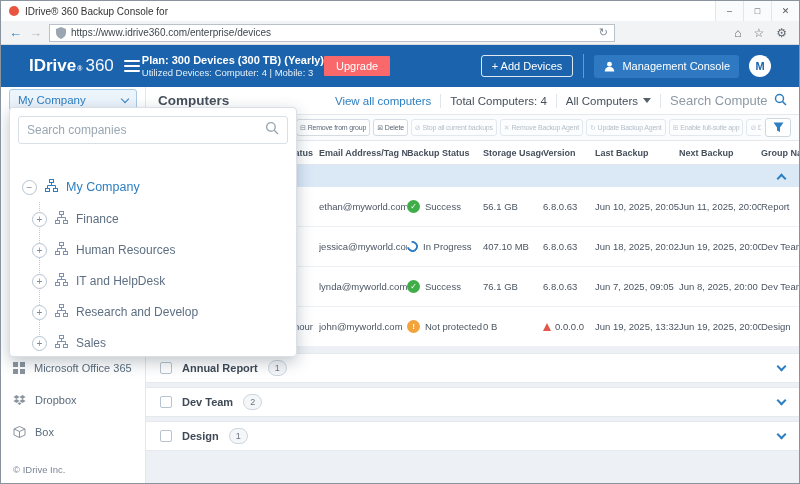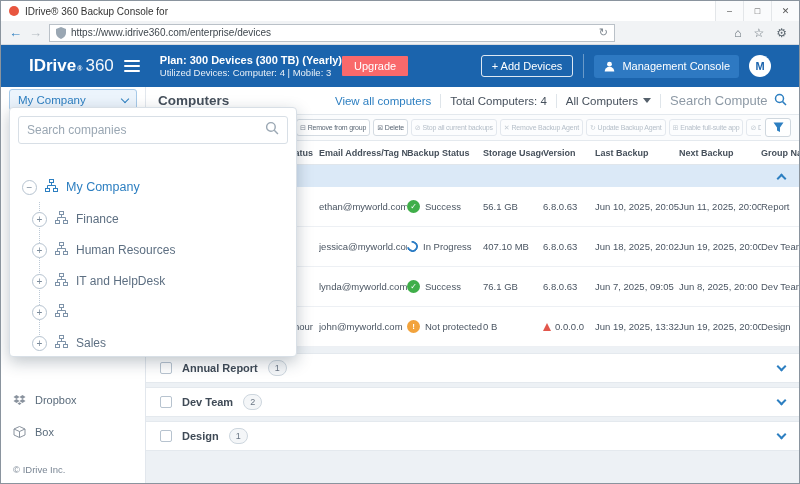--- a/index.html
+++ b/index.html
@@ -21,21 +21,21 @@
   .refresh { font-size:11px; color:#7b848d; }
   .browser-actions { display:flex; gap:12px; margin-left:auto; padding-right:4px; font-size:12px; color:#5f6a73; align-items:center; }
 
   
   .appheader { position:absolute; top:44px; left:0; right:0; height:42px; background:#1b64ad; display:flex; align-items:center; padding:0 28px; color:#fff; }
   .logo { font-size:17px; font-weight:bold; display:flex; align-items:baseline; white-space:nowrap; }
   .logo sup { font-size:7px; margin:0 3px 0 1px; }
   .l360 { font-weight:normal; opacity:0.95; }
   .hamburger { margin-left:10px; width:16px; display:flex; flex-direction:column; gap:3px; }
   .hamburger span { height:2px; background:#fff; border-radius:1px; }
-  .planblock { margin-left:20px; line-height:1.3; white-space:nowrap; }
+  .planblock { margin-left:2px; line-height:1.3; white-space:nowrap; }
   .plan1 { font-size:11px; font-weight:bold; }
   .plan2 { font-size:9.5px; opacity:0.9; }
   .upgrade { background:#f9696b; border-radius:1px; font-size:11px; padding:4px 12px; white-space:nowrap; }
   .hspacer { flex:1; }
   .adddev { border:1px solid rgba(255,255,255,0.85); border-radius:3px; font-size:11px; padding:4px 10px; white-space:nowrap; }
   .hdr-divider { width:1px; height:24px; background:rgba(255,255,255,0.35); margin:0 10px; }
   .mgmt { display:flex; align-items:center; gap:6px; background:#2e79c2; border-radius:3px; padding:5px 9px; font-size:11px; white-space:nowrap; }
   .avatar { margin-left:10px; width:22px; height:22px; border-radius:50%; background:#fff; color:#1b64ad; font-weight:bold; font-size:11px; display:flex; align-items:center; justify-content:center; flex:0 0 22px; }
 
   
@@ -172,20 +172,29 @@
         </svg>
       <span>Management Console</span>
     </div>
     <div class="avatar">M</div>
   </div>
 
   <div class="sidebar">
     <div class="companysel">
       <span class="lbl">My Company</span>
       <span class="chev-down-sm"></span>
+    </div>
+    <div class="sb-item sb-office">
+      <svg width="12" height="12" viewBox="0 0 12 12">
+          <rect x="0" y="0" width="5" height="5" fill="#8a939e"></rect>
+          <rect x="7" y="0" width="5" height="5" fill="#8a939e"></rect>
+          <rect x="0" y="7" width="5" height="5" fill="#8a939e"></rect>
+          <rect x="7" y="7" width="5" height="5" fill="#8a939e"></rect>
+        </svg>
+      <span class="lbl">Microsoft Office 365</span>
     </div>
     <div class="sb-item sb-dropbox">
       <svg width="13" height="11" viewBox="0 0 13 11">
           <path d="M3.5 0 L6.5 2 L3.5 4 L0.5 2 Z M9.5 0 L12.5 2 L9.5 4 L6.5 2 Z M3.5 4 L6.5 6 L3.5 8 L0.5 6 Z M9.5 4 L12.5 6 L9.5 8 L6.5 6 Z M4.5 8.6 L6.5 10 L8.5 8.6 L6.5 7.2 Z" fill="#8a939e"></path>
         </svg>
       <span class="lbl">Dropbox</span>
     </div>
     <div class="sb-item sb-box">
       <svg width="13" height="12" viewBox="0 0 13 12">
           <path d="M6.5 0.5 L12 3 V9 L6.5 11.5 L1 9 V3 Z M1 3 L6.5 5.5 L12 3 M6.5 5.5 V11.5" stroke="#8a939e" fill="none" stroke-width="1"></path>
@@ -420,20 +429,21 @@
       <span class="lbl">IT and HelpDesk</span>
     </div>
     <div class="tree-child tc4">
       <span class="node-toggle">+</span>
       <span class="org-gray"><svg width="13" height="13" viewBox="0 0 13 13">
             <rect x="4.5" y="0.5" width="4" height="3" stroke="currentColor" fill="none"></rect>
             <rect x="0.5" y="9.5" width="4" height="3" stroke="currentColor" fill="none"></rect>
             <rect x="8.5" y="9.5" width="4" height="3" stroke="currentColor" fill="none"></rect>
             <path d="M6.5 3.5 v3 M2.5 9.5 v-3 h8 v3" stroke="currentColor" fill="none"></path>
           </svg></span>
+      <span class="lbl">Research and Develop</span>
     </div>
     <div class="tree-child tc5">
       <span class="node-toggle">+</span>
       <span class="org-gray"><svg width="13" height="13" viewBox="0 0 13 13">
             <rect x="4.5" y="0.5" width="4" height="3" stroke="currentColor" fill="none"></rect>
             <rect x="0.5" y="9.5" width="4" height="3" stroke="currentColor" fill="none"></rect>
             <rect x="8.5" y="9.5" width="4" height="3" stroke="currentColor" fill="none"></rect>
             <path d="M6.5 3.5 v3 M2.5 9.5 v-3 h8 v3" stroke="currentColor" fill="none"></path>
           </svg></span>
       <span class="lbl">Sales</span>

